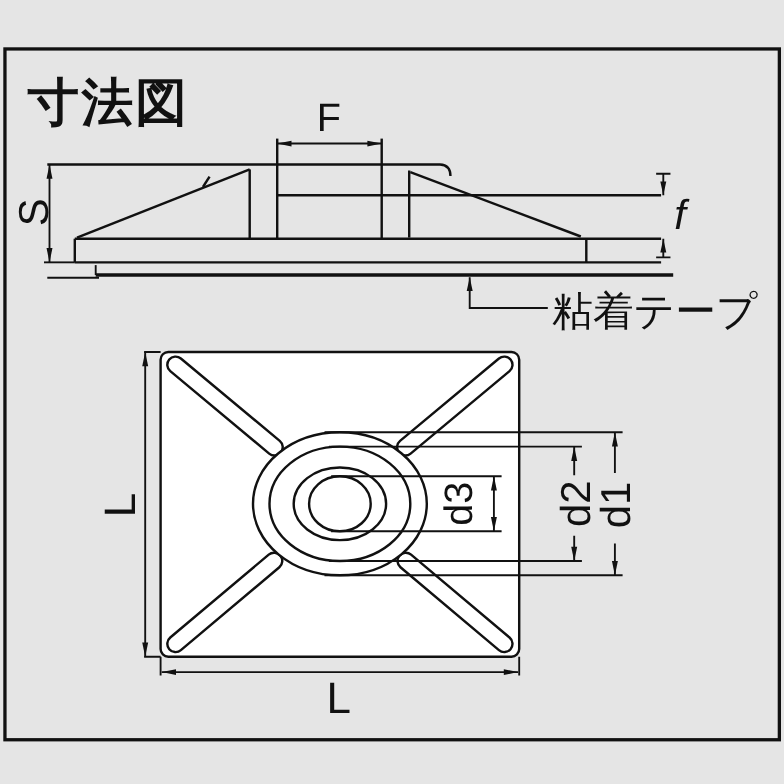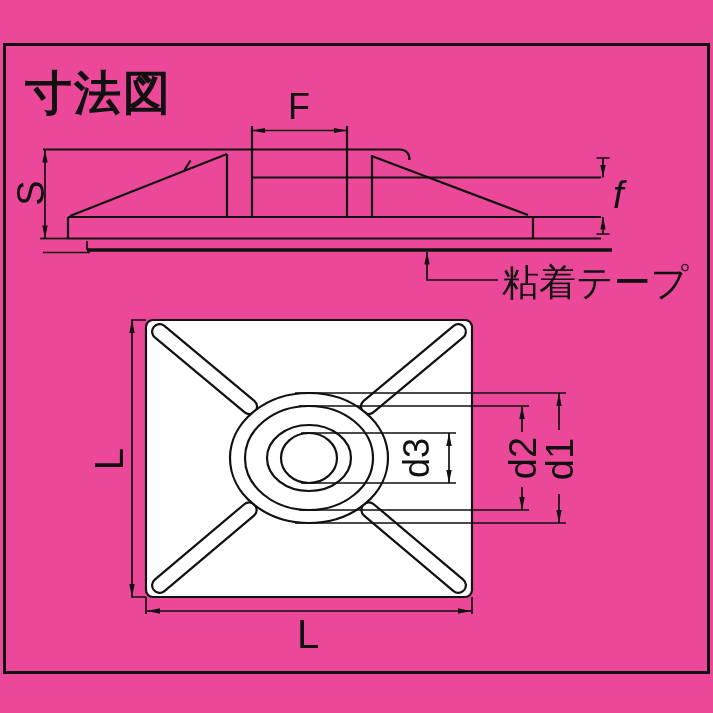--- a/index.html
+++ b/index.html
@@ -1,16 +1,16 @@
 <!DOCTYPE html>
 <html><head>
 <meta charset="utf-8">
 <style>
   html,body{margin:0;padding:0;background:#fff;}
-  .stage{position:relative;width:713px;height:713px;background:#ec4899;overflow:hidden;
+  .stage{position:relative;width:713px;height:713px;background:#e5e5e5;overflow:hidden;
          font-family:"Liberation Sans",sans-serif;}
   svg{position:absolute;left:0;top:0;}
   svg text{fill:#111;font-family:"Liberation Sans",sans-serif;}
   .ol{stroke:#111;stroke-width:2.2;fill:none;stroke-linejoin:round;}
   .olw{stroke:#111;stroke-width:2.2;fill:#fff;stroke-linejoin:round;}
   .dim{stroke:#111;stroke-width:1.7;fill:none;}
   .thick{stroke:#111;stroke-width:3.4;fill:none;}
   .arr{fill:#111;stroke:none;}
 </style>
 </head>

